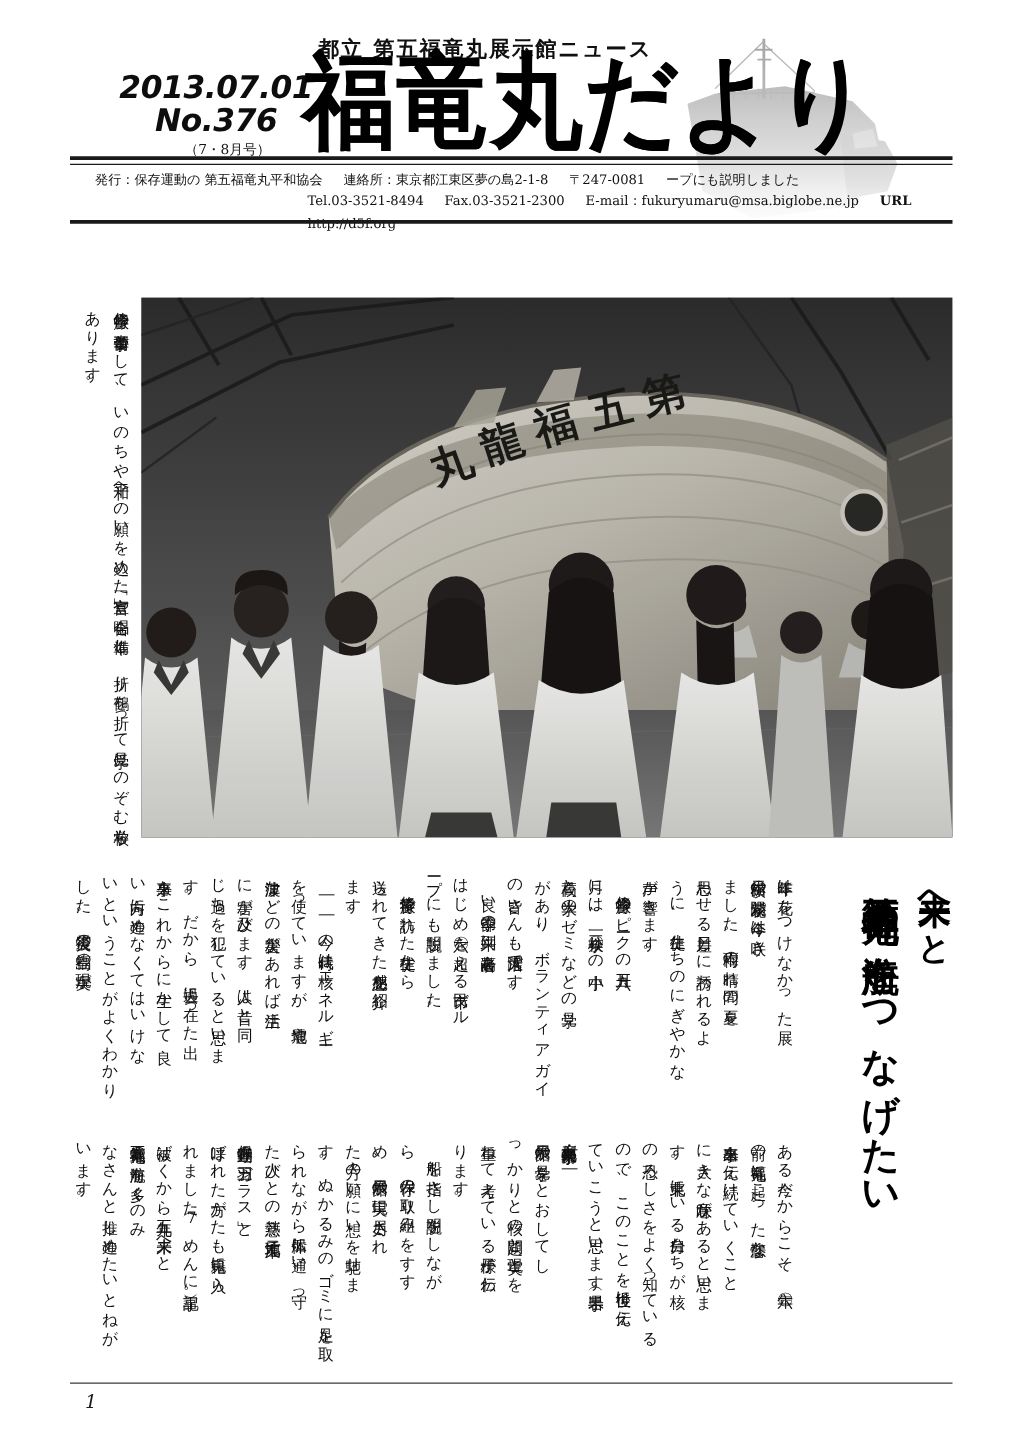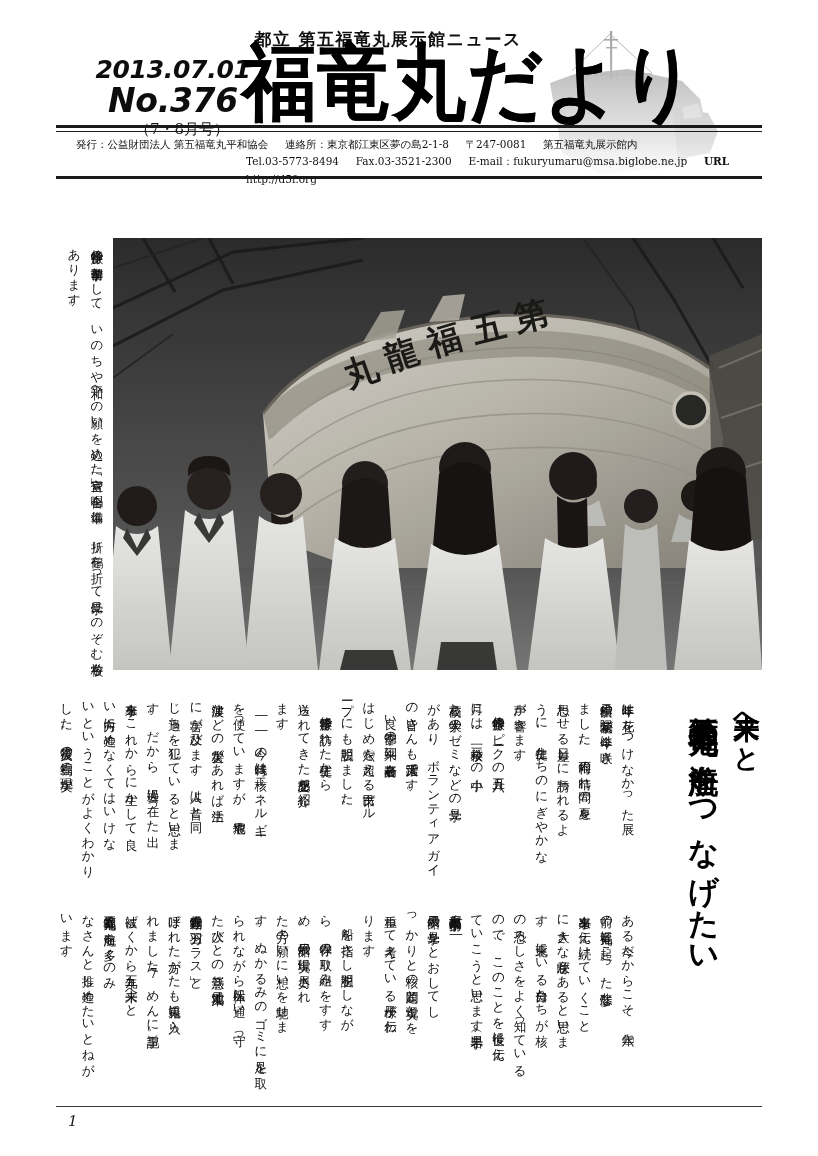--- a/index.html
+++ b/index.html
@@ -72,29 +72,29 @@
   }
   .issue-date {
     font-size: 25px;
     font-weight: 700;
     font-style: italic;
     letter-spacing: -0.3px;
     line-height: 1.08;
     color: #0d0d0d;
   }
   .issue-no {
-    font-size: 33px;
+    font-size: 25px;
     font-weight: 700;
     font-style: italic;
     letter-spacing: -0.3px;
     line-height: 1.1;
     color: #0d0d0d;
   }
   .issue-month {
-    font-size: 15px;
+    font-size: 11px;
     font-weight: 500;
     font-family: "DejaVu Serif", "Liberation Serif", serif;
     padding-left: 18px;
     margin-top: 1px;
     color: #151515;
   }
 
   .masthead-title {
     position: absolute;
     left: 186px;
@@ -280,30 +280,30 @@
       <div class="issue-month">（7・8月号）</div>
     </div>
 
     <div class="masthead-title">福竜丸だより</div>
 
     <div class="masthead-rule-top"></div>
     <div class="masthead-rule-top2"></div>
 
     <div class="imprint">
       <div class="imprint-row1">
-        <span>発行：公益財団法人 第五福竜丸平和協会</span>
+        <span>発行：保存運動の 第五福竜丸平和協会</span>
         <span class="imprint-sp"></span>
         <span>連絡所：東京都江東区夢の島2-1-8</span>
         <span class="imprint-sp"></span>
         <span>〒247-0081</span>
         <span class="imprint-sp"></span>
-        <span>第五福竜丸展示館内</span>
+        <span>ープにも説明しました</span>
       </div>
       <div class="imprint-row2">
-        <span>Tel.03-5773-8494</span>
+        <span>Tel.03-3521-8494</span>
         <span class="imprint-sp"></span>
         <span>Fax.03-3521-2300</span>
         <span class="imprint-sp"></span>
         <span>E-mail：fukuryumaru@msa.biglobe.ne.jp</span>
         <span class="imprint-sp"></span>
         <span class="imprint-strong">URL</span>
         <span class="imprint-sp"></span>
         <span>http://d5f.org</span>
       </div>
     </div>

